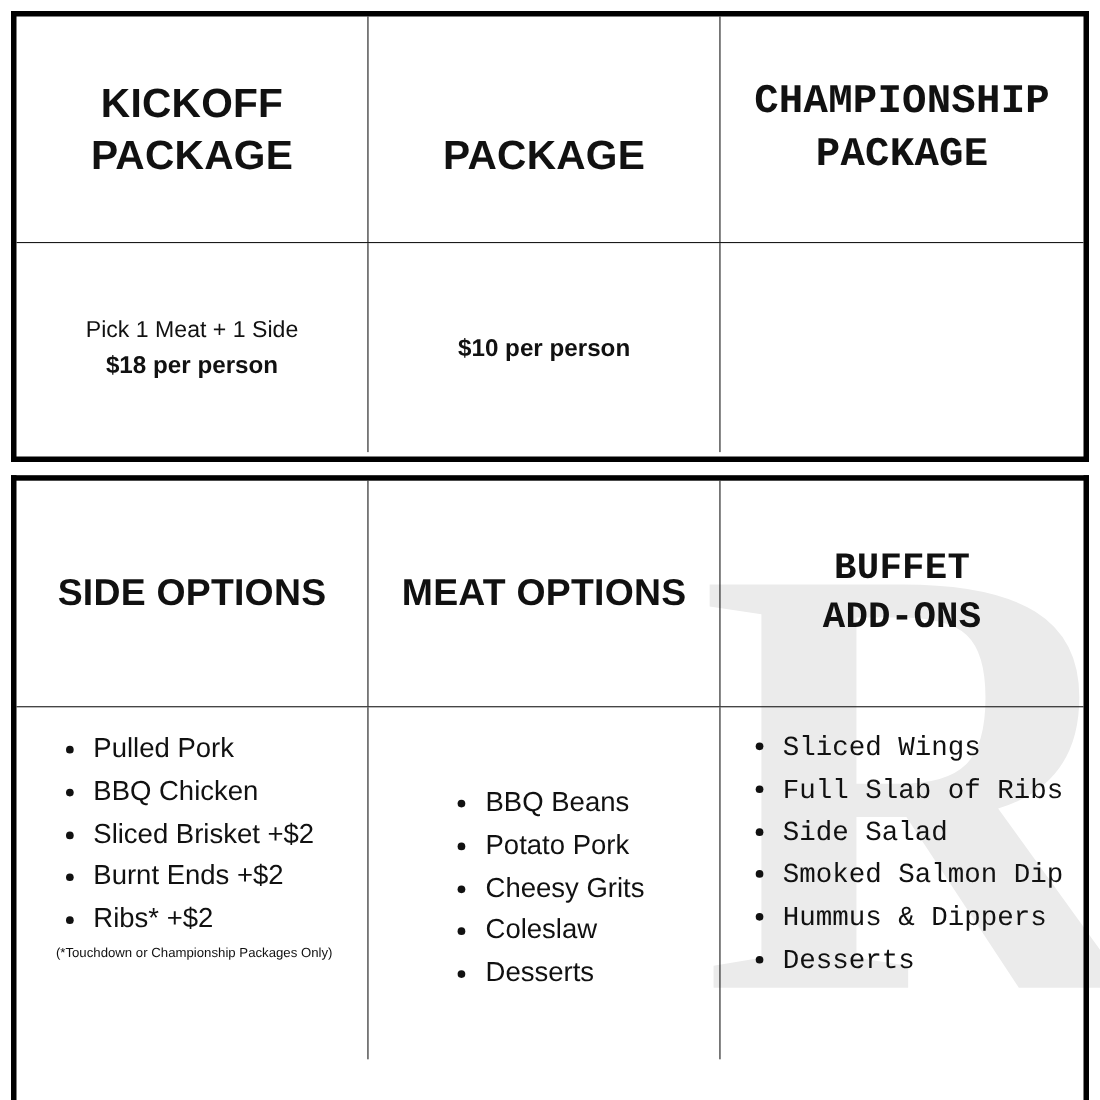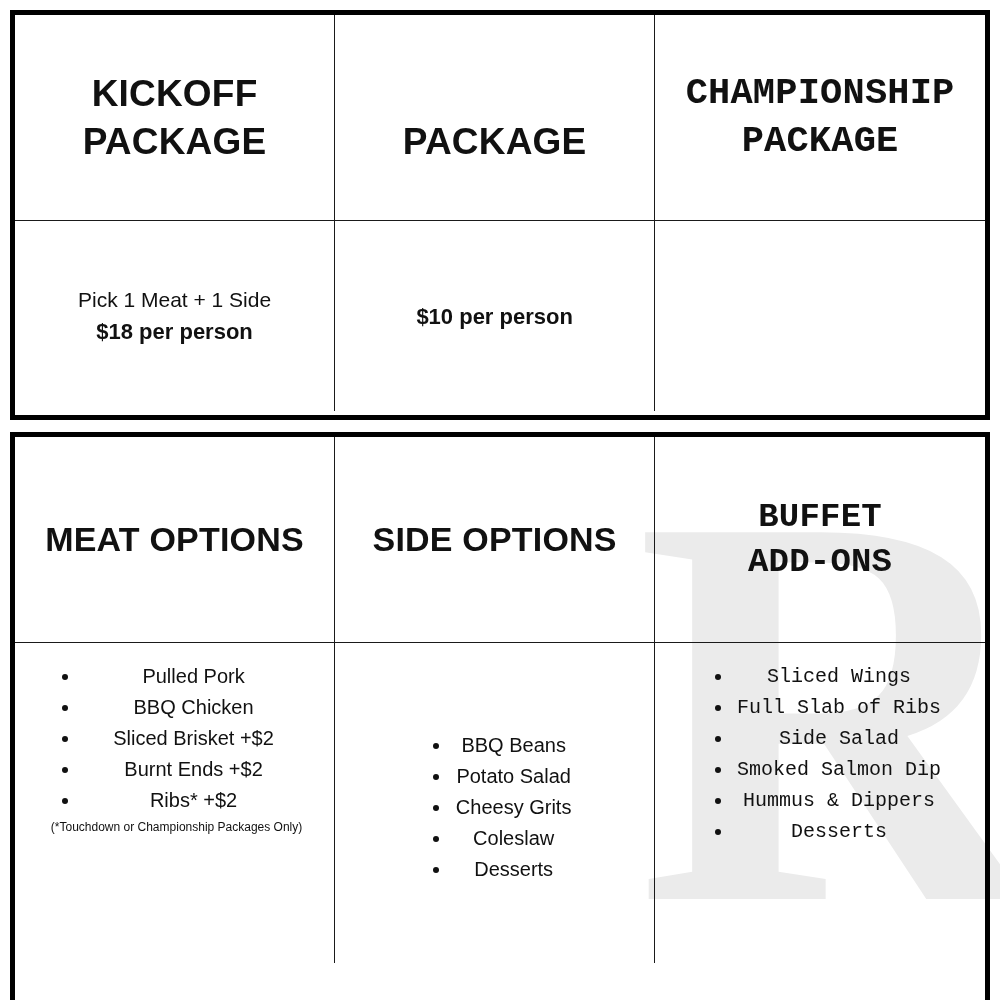--- a/index.html
+++ b/index.html
@@ -145,24 +145,23 @@
   .list-cell.center-v {
     justify-content: center;
   }
 
   ul.opts {
     margin: 0;
     padding: 0 0 0 34px;
     list-style: disc;
   }
   ul.opts li {
-    font-size: 20px;
+    font-size: 25px;
     line-height: 1.55;
     padding-left: 4px;
-    text-align: center;
   }
 
   .note {
     font-size: 12px;
     line-height: 1.3;
     margin-top: 4px;
     padding-left: 4px;
     text-align: left;
   }
 
@@ -217,25 +216,25 @@
       </div>
     </div>
 
   </div>
 
   <div class="spacer"></div>
 
   <div class="panel panel-bottom">
 
     <div class="row head-row">
+      <div class="head-cell bot-head-cell c2">
+        <div class="opt-title">SIDE OPTIONS</div>
+      </div>
       <div class="head-cell bot-head-cell c1">
         <div class="opt-title">MEAT OPTIONS</div>
-      </div>
-      <div class="head-cell bot-head-cell c2">
-        <div class="opt-title">SIDE OPTIONS</div>
       </div>
       <div class="head-cell bot-head-cell c3">
         <div class="opt-title">
           <span>BUFFET</span><br>
           <span>ADD-ONS</span>
         </div>
       </div>
     </div>
 
     <div class="row">
@@ -250,21 +249,21 @@
             <li>Ribs* +$2</li>
           </ul>
           <div class="note">(*Touchdown or Championship Packages Only)</div>
         </div>
       </div>
 
       <div class="list-cell c2 center-v">
         <div class="inner-wrap center-block">
           <ul class="opts">
             <li>BBQ Beans</li>
-            <li>Potato Salad</li>
+            <li>Potato Pork</li>
             <li>Cheesy Grits</li>
             <li>Coleslaw</li>
             <li>Desserts</li>
           </ul>
         </div>
       </div>
 
       <div class="list-cell c3">
         <div class="inner-wrap center-block">
           <ul class="opts">

